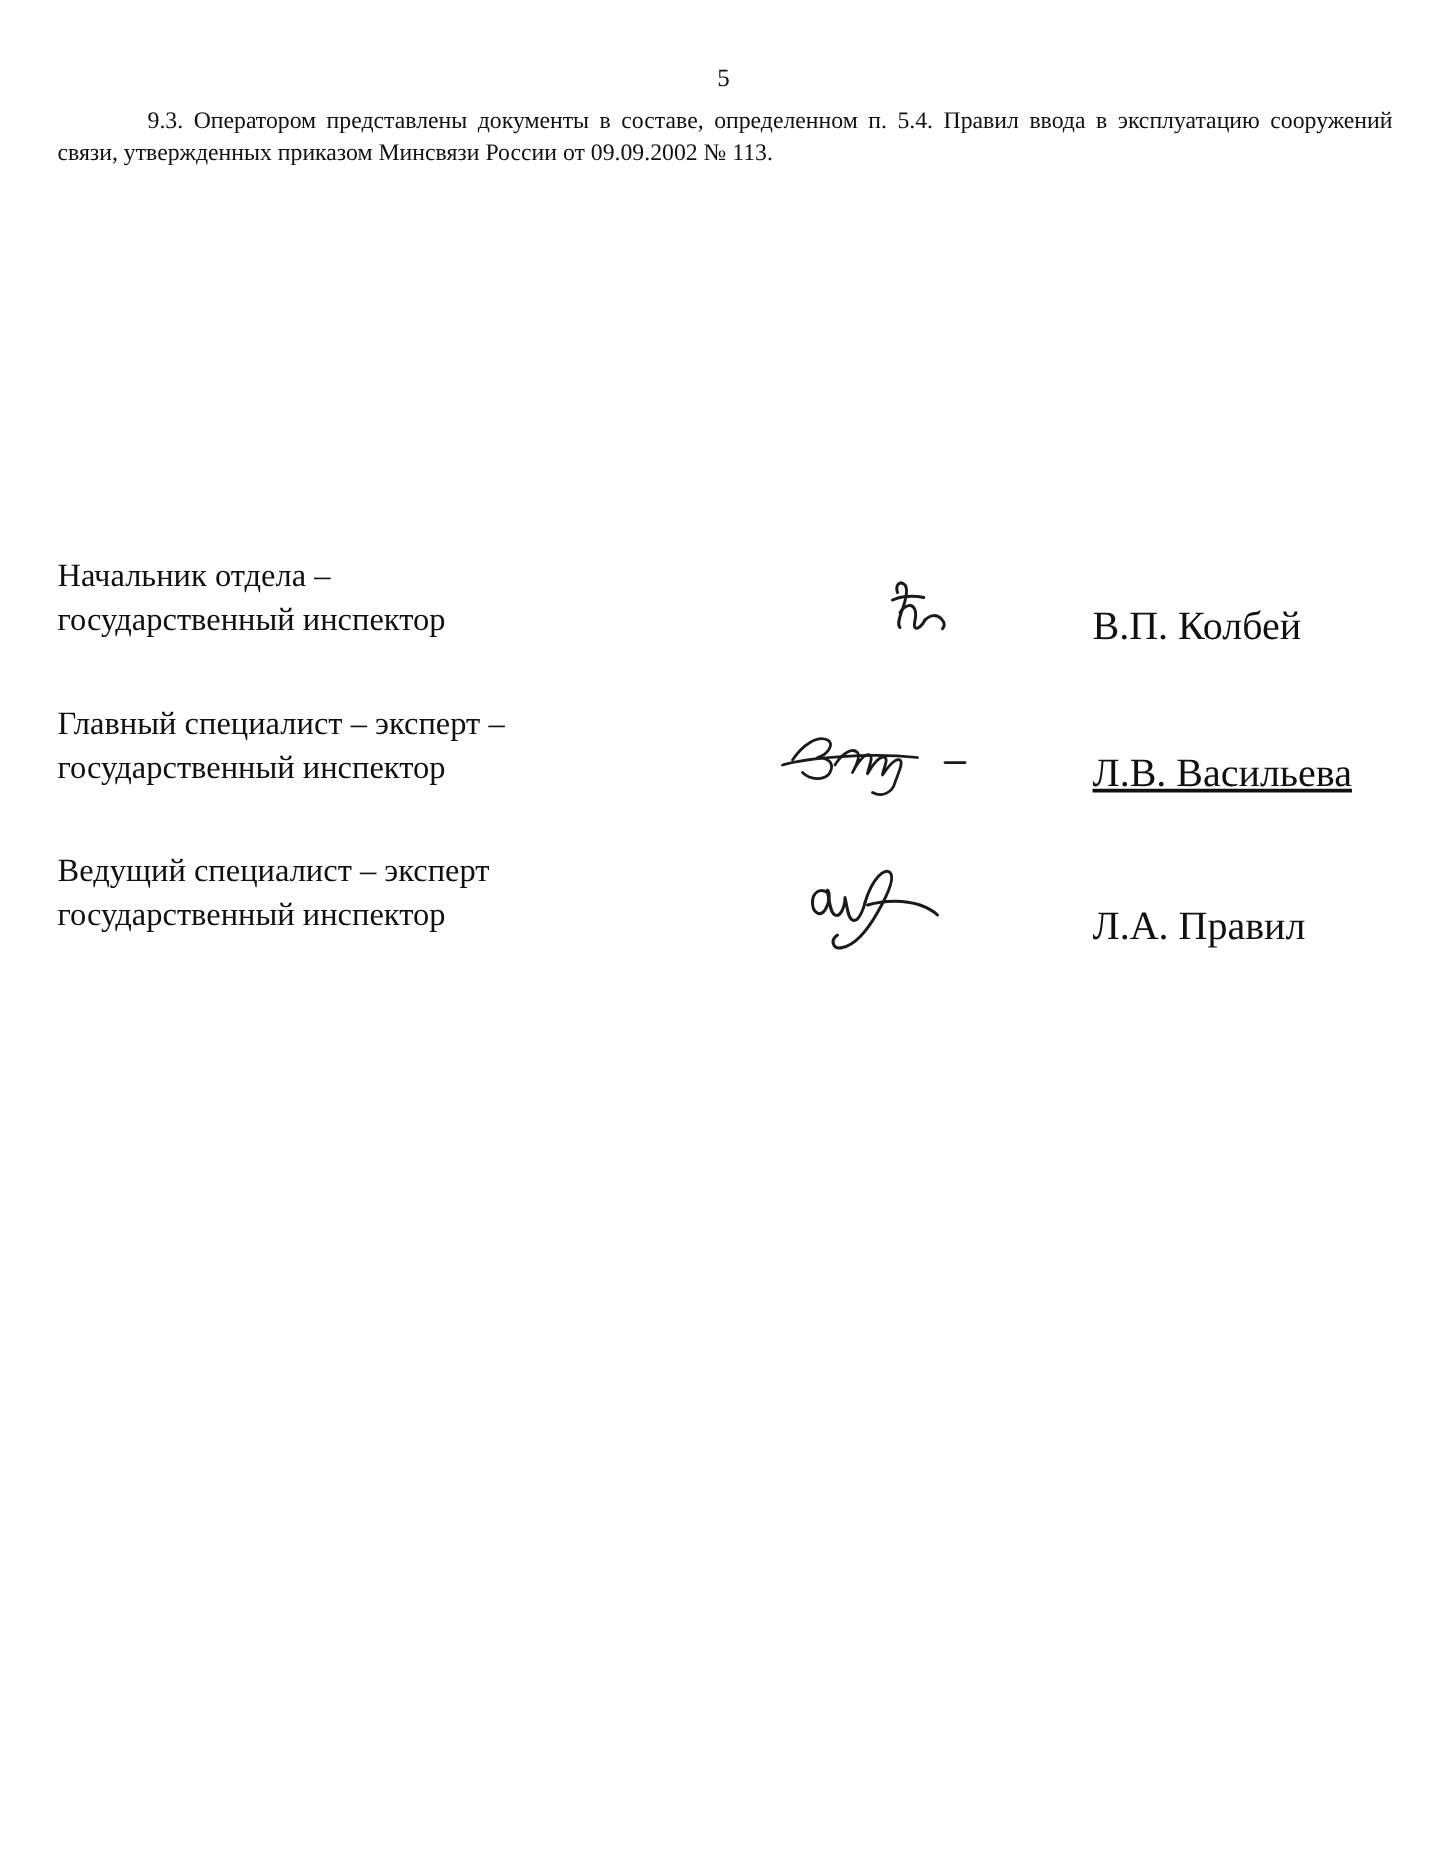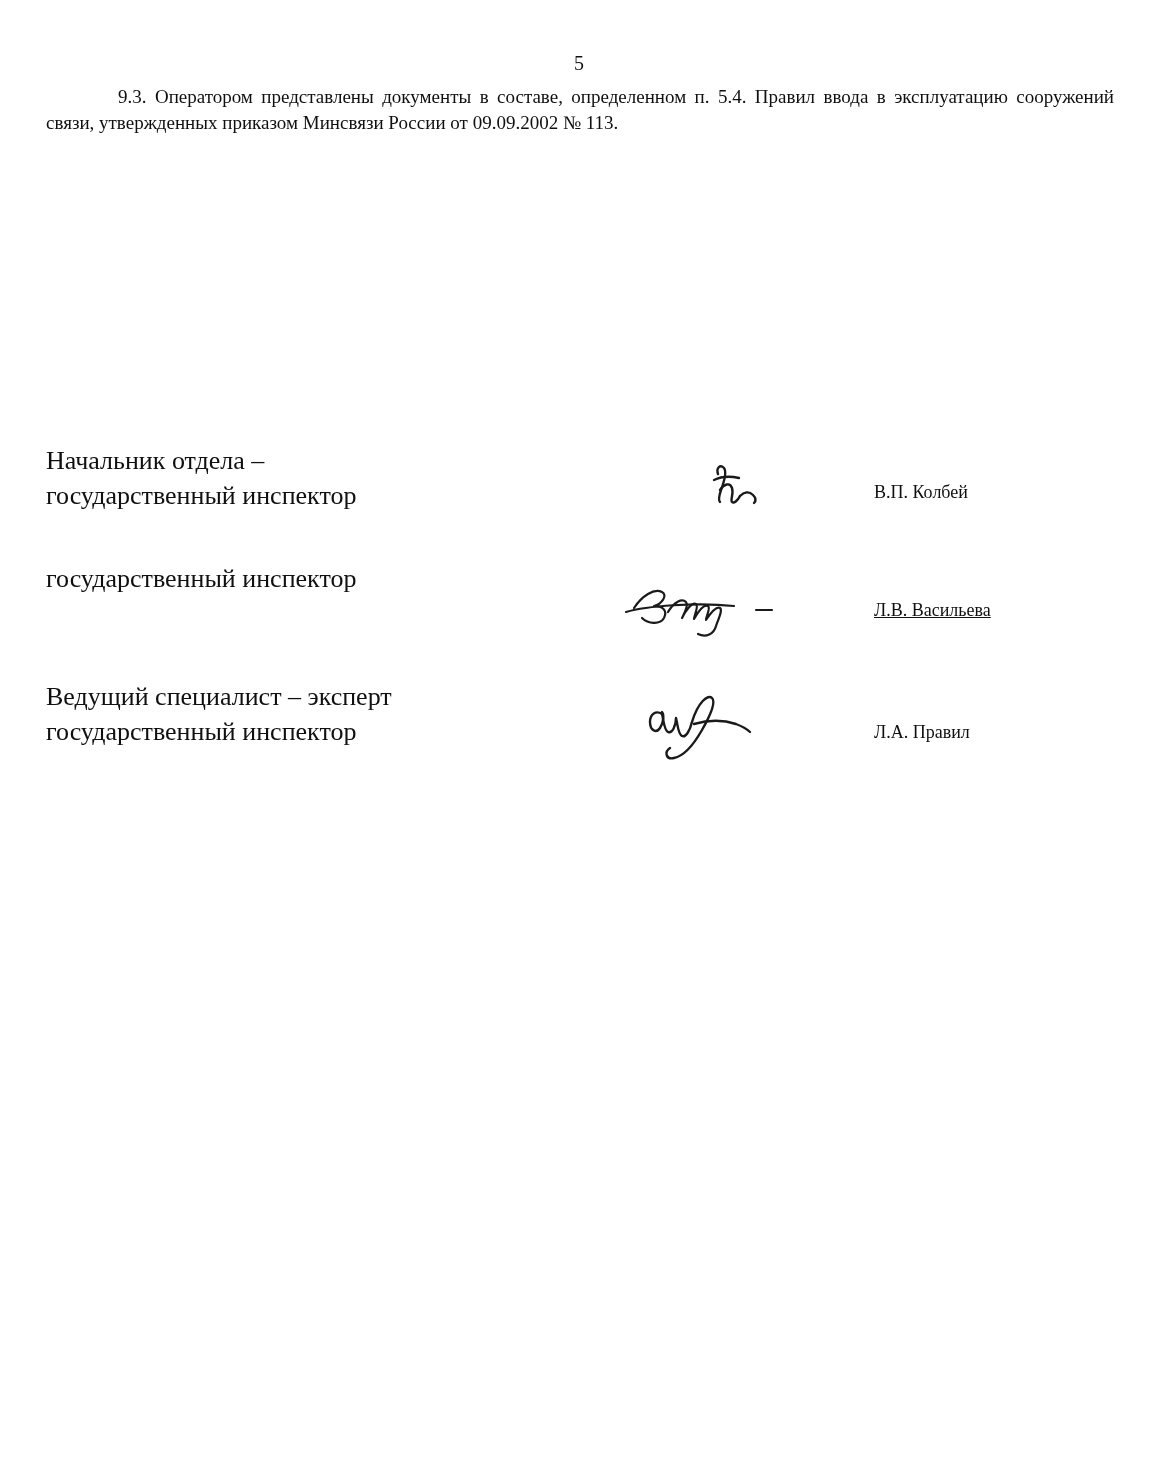--- a/index.html
+++ b/index.html
@@ -72,21 +72,21 @@
     font-size: 26px;
     line-height: 1.33;
   }
   .sig-title .line2 {
     display: block;
   }
   .sig-name {
     position: absolute;
     left: 828px;
     top: 38px;
-    font-size: 18px;
+    font-size: 32px;
     white-space: nowrap;
   }
   .sig-mark {
     position: absolute;
     left: 560px;
     top: 0;
     width: 250px;
     height: 86px;
   }
   .sig-mark svg {
@@ -123,20 +123,21 @@
             <path d="M134 52 C138 48, 143 47, 147 51 C150 54, 150 57, 148 59"></path>
             <path d="M108 36 C114 33, 124 32, 133 34"></path>
           </g>
         </svg>
       </div>
       <div class="sig-name">В.П. Колбей</div>
     </div>
 
     <div class="sig-row" id="row-1">
       <div class="sig-title">
+        <span class="line1">Главный специалист – эксперт –</span>
         <span class="line2">государственный инспектор</span>
       </div>
       <div class="sig-mark">
         <svg width="250" height="86" viewBox="0 0 250 86" xmlns="http://www.w3.org/2000/svg">
           <g fill="none" stroke="#1a1a1a" stroke-width="2.2" stroke-linecap="round" stroke-linejoin="round">
             <path d="M28 46 C36 34, 48 26, 56 30 C62 33, 56 42, 48 44 C56 44, 62 48, 58 56 C54 63, 42 62, 36 56"></path>
             <path d="M62 50 C68 40, 76 36, 80 40 C83 43, 78 52, 76 56 C80 48, 86 40, 90 42 C93 44, 88 54, 88 57 C92 50, 98 42, 102 44 C105 46, 100 54, 100 58 C104 52, 110 44, 114 46 C117 48, 112 58, 110 64 C108 72, 100 76, 92 72"></path>
             <path d="M20 50 C40 44, 90 40, 128 44"></path>
             <path d="M150 48 L166 48"></path>
           </g>

